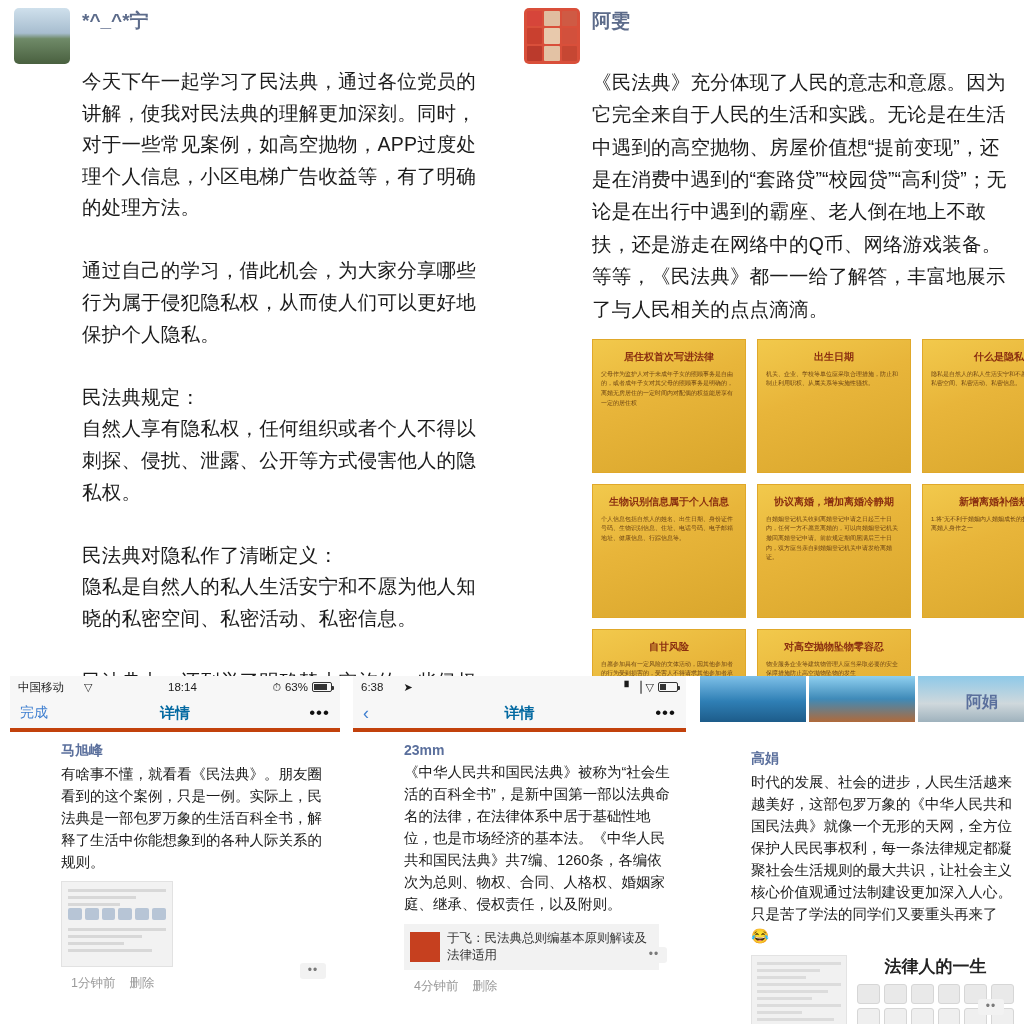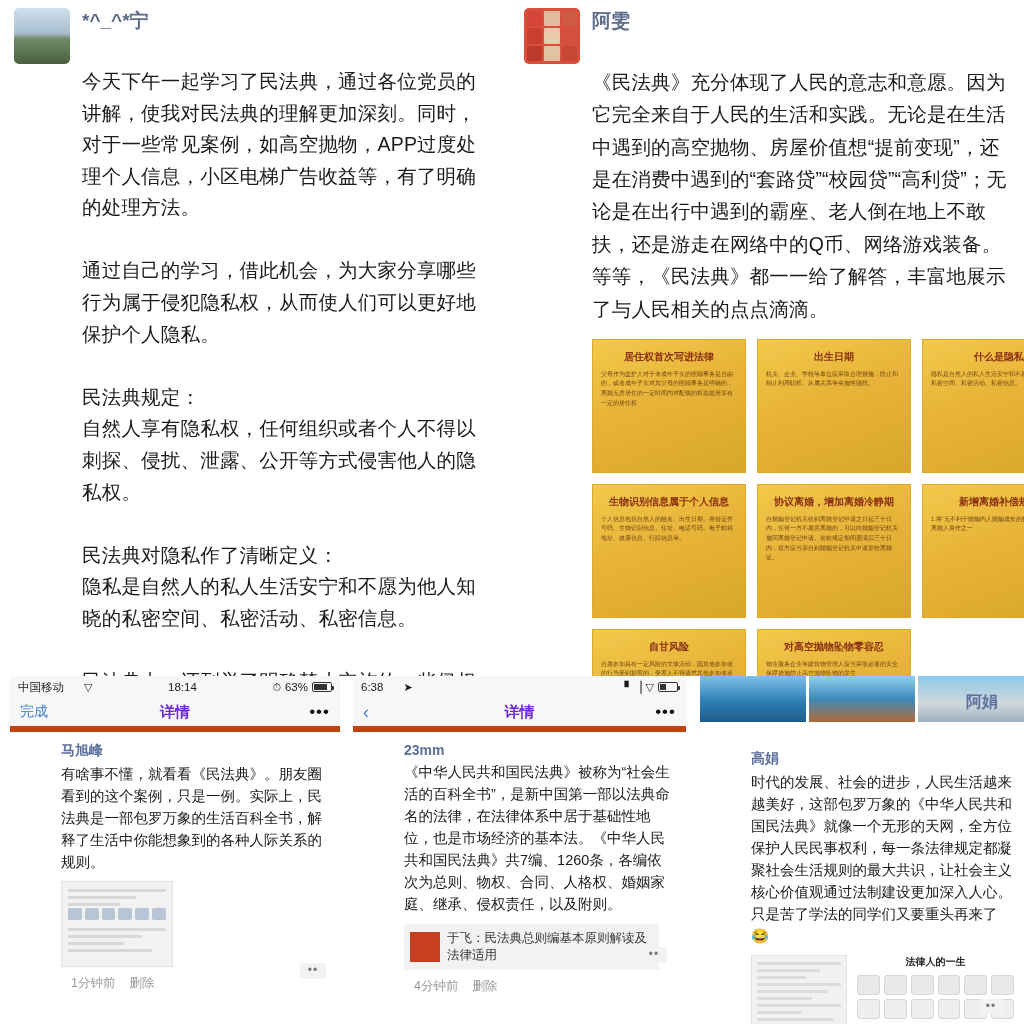--- a/index.html
+++ b/index.html
@@ -153,32 +153,32 @@
   }
   .battery::after {
     content:""; position:absolute; right:-3px; top:3px;
     width:2px; height:4px; background:#333; border-radius:0 1px 1px 0;
   }
   .battery i { position:absolute; left:1px; top:1px; bottom:1px; width:70%; background:#333; display:block; }
 
   .navbar {
     height: 34px;
     background: #f7f7f7;
-    border-bottom: 6px solid #c2410c;
+    border-bottom: 4px solid #c2410c;
     display: flex;
     align-items: center;
     justify-content: space-between;
     padding: 0 10px;
     position: relative;
   }
   .navbar .nav-left { font-size: 14px; color: #3f7fd0; }
   .navbar .nav-title {
     position: absolute; left: 0; right: 0;
     text-align: center;
-    font-size: 15px; font-weight: bold; color: #6d28d9;
+    font-size: 15px; font-weight: bold; color: #0369a1;
     pointer-events: none;
   }
   .navbar .nav-right { font-size: 17px; color: #111; letter-spacing: 1px; z-index:2; }
 
   .msg {
     padding: 10px 10px 0 10px;
     display: flex;
     align-items: flex-start;
   }
   .msg .av {
@@ -274,21 +274,21 @@
     width: 96px; height: 74px; background: #f1f1f1; border: 1px solid #e3e3e3;
     position: relative; overflow: hidden;
   }
   .life-card .lthumb b {
     position:absolute; left: 5px; right: 5px; height: 3px; background:#dcdcdc;
   }
   .life-right {
     margin-left: 10px; flex: 1 1 auto;
   }
   .life-right .ltitle {
-    text-align: center; font-size: 10px; font-weight: bold; color: #222; margin-bottom: 6px;
+    text-align: center; font-size: 17px; font-weight: bold; color: #222; margin-bottom: 6px;
   }
   .life-right .lfaces {
     display: grid; grid-template-columns: repeat(6, 1fr); gap: 4px;
   }
   .life-right .lfaces i {
     display:block; height: 20px; border-radius: 3px; background: #e9e9e9;
     border: 1px solid #d6d6d6;
   }
   .life-right .lfaces i:nth-child(n+7) { background: #efefef; }
 </style>

